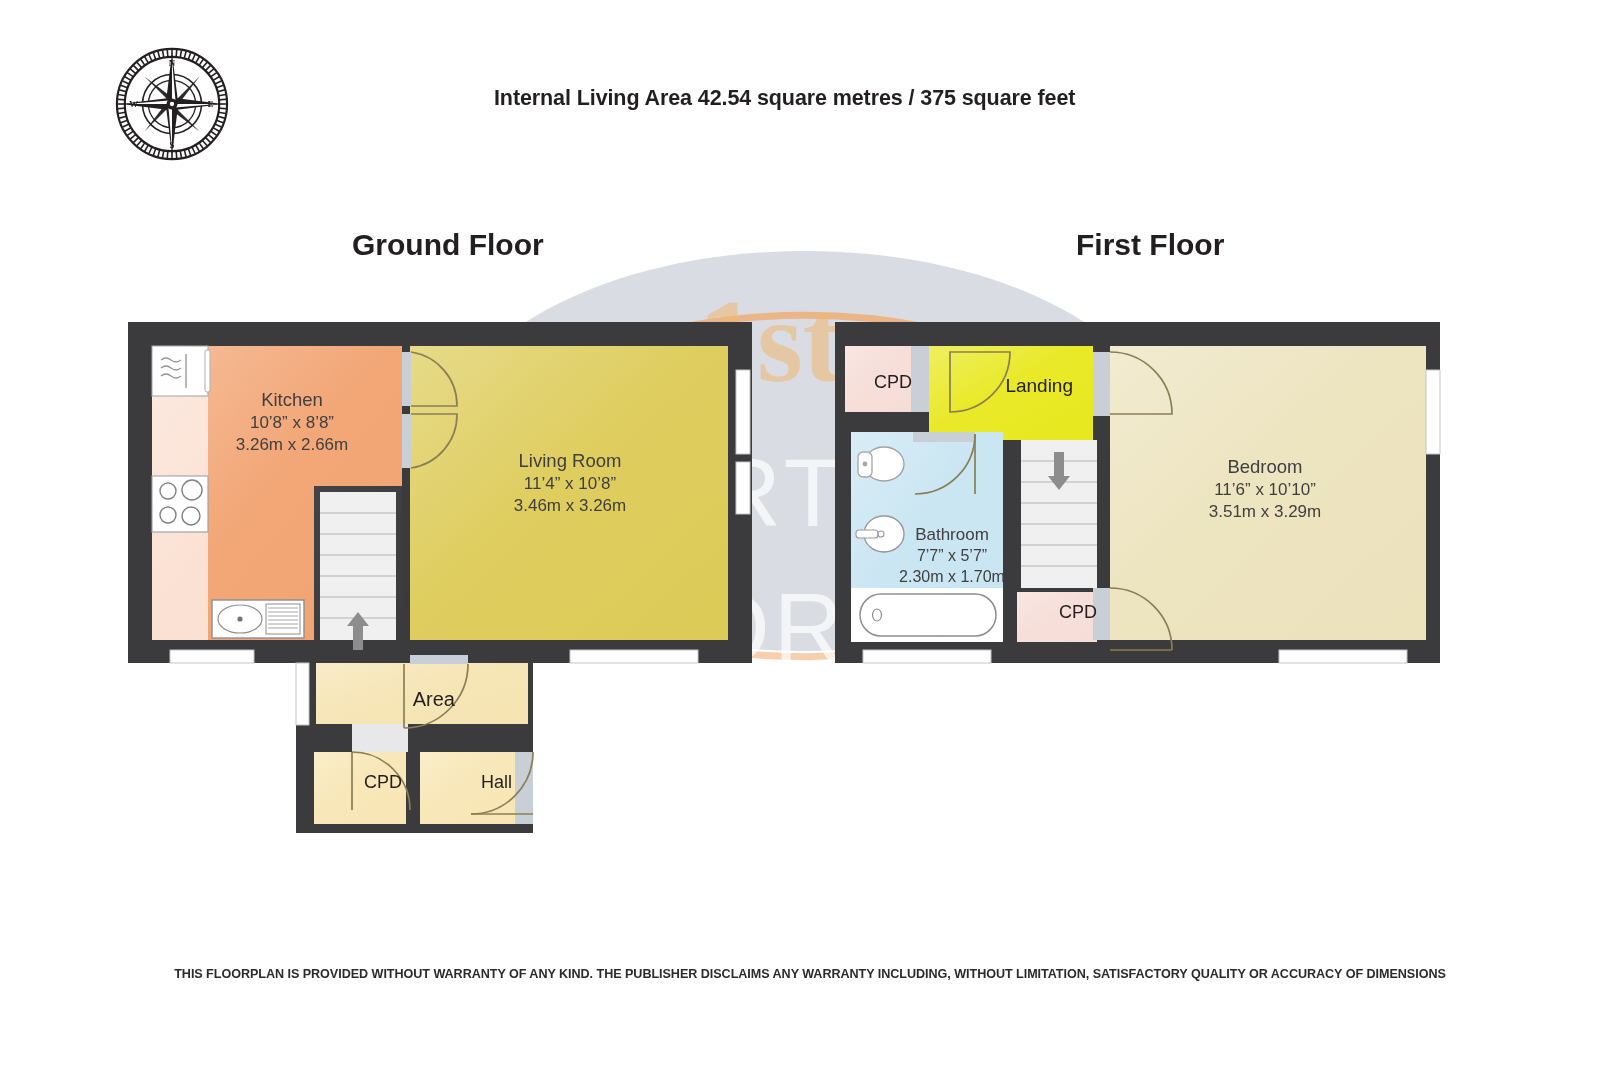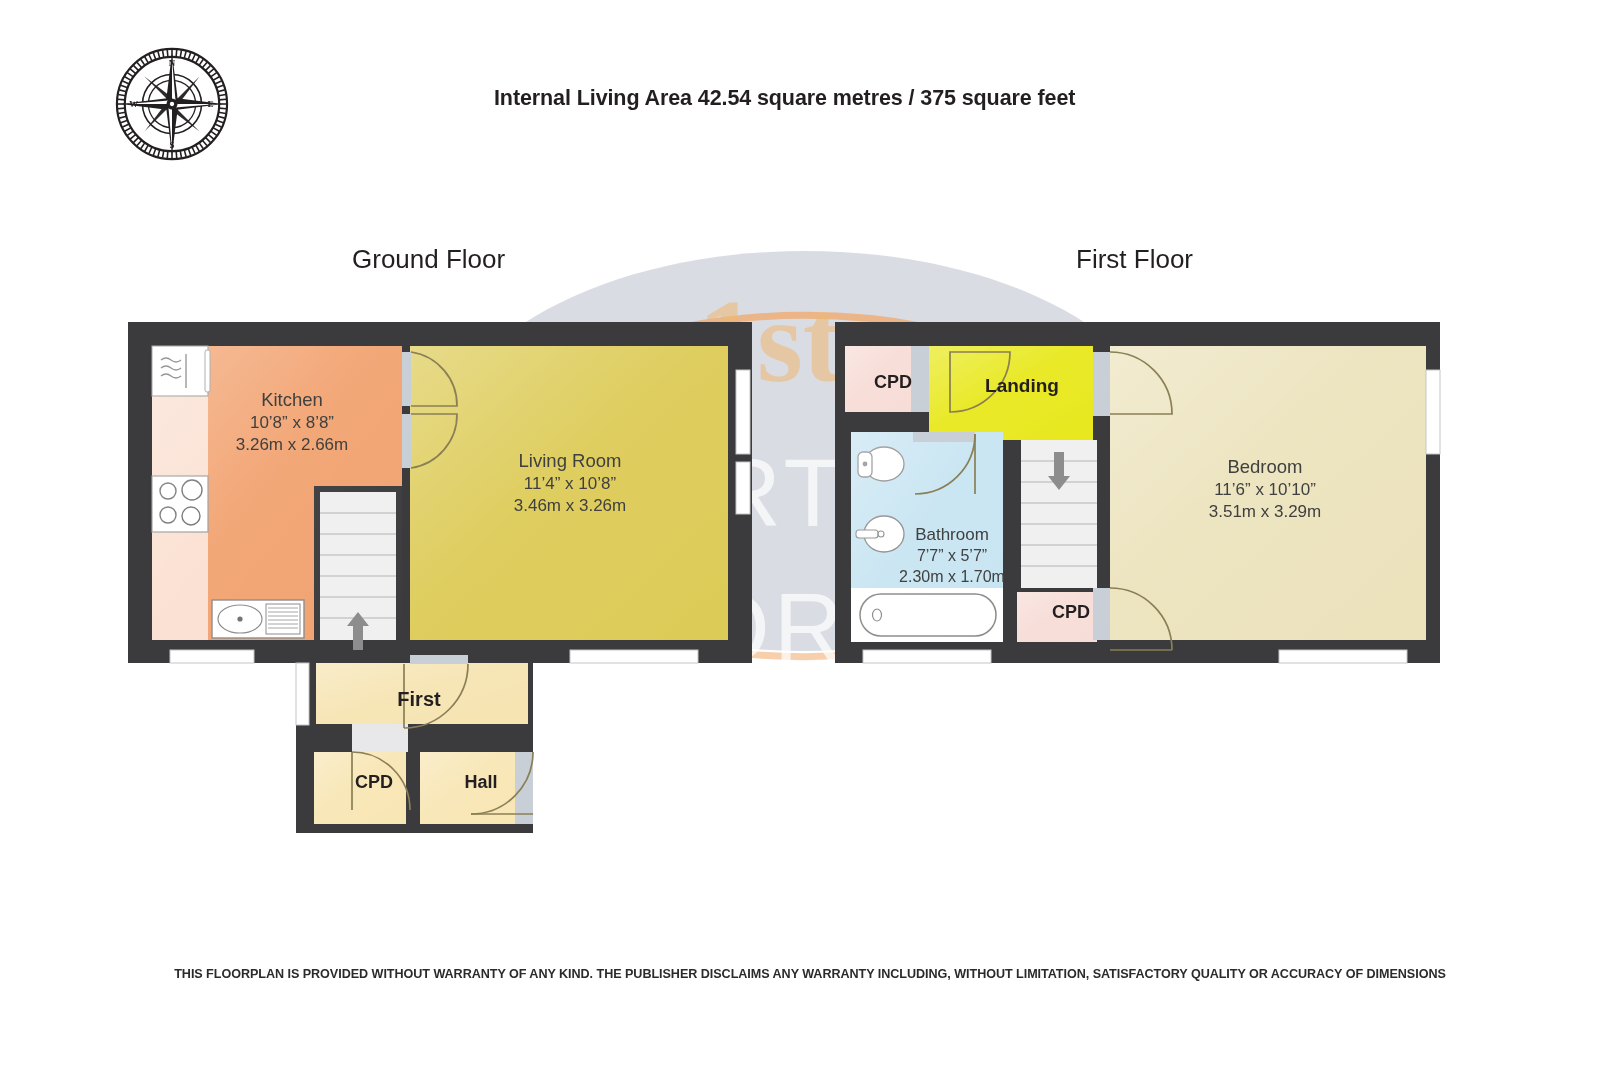--- a/index.html
+++ b/index.html
@@ -20,32 +20,32 @@
     font-size:21.5px; font-weight:bold; letter-spacing:-0.1px;
     white-space:nowrap;
   }
 
   
   #watermark { position:absolute; left:330px; top:236px; width:950px; height:500px; pointer-events:none; }
 
   
   #stage { position:absolute; left:0; top:0; width:1620px; height:1080px; }
 
-  .floor-title { position:absolute; font-size:26px; font-weight:normal; white-space:nowrap;margin-top:16px; }
+  .floor-title { position:absolute; font-size:30px; font-weight:bold; white-space:nowrap; }
   #gf-title { left:352px; top:228px; }
   #ff-title { left:1076px; top:228px; }
 
   
   .rlabel {
     position:absolute; text-align:center; white-space:nowrap;
     font-weight:normal; color:#404040; line-height:1.30;
   }
   .rlabel .nm { font-size:18.5px; }
   .rlabel .dim { font-size:17px; }
-  .small-label { position:absolute; font-size:18px; font-weight:bold; text-align:center; white-space:nowrap;padding-left:28px; }
+  .small-label { position:absolute; font-size:18px; font-weight:normal; text-align:right; white-space:nowrap;padding-left:28px; }
 
   
   #disclaimer {
     position:absolute; left:0; top:967px; width:1620px;
     text-align:center; font-size:12.6px; font-weight:bold;
     letter-spacing:-0.05px; color:#2b2b2b;
   }
 </style>
 </head>
 <body>
@@ -356,21 +356,21 @@
   <div class="dim">10’8” x 8’8”</div>
   <div class="dim">3.26m x 2.66m</div>
 </div>
 
 <div class="rlabel" style="left:470px; top:449px; width:200px;">
   <div class="nm">Living Room</div>
   <div class="dim">11’4” x 10’8”</div>
   <div class="dim">3.46m x 3.26m</div>
 </div>
 
-<div class="small-label" style="left:355px; top:688px; width:100px; font-size:20px;">First</div>
+<div class="small-label" style="left:355px; top:688px; width:100px; font-size:20px;">Area</div>
 <div class="small-label" style="left:318px; top:772px; width:84px;">CPD</div>
 <div class="small-label" style="left:422px; top:772px; width:90px;">Hall</div>
 
 <div class="small-label" style="left:846px; top:372px; width:66px;">CPD</div>
 <div class="small-label" style="left:943px; top:375px; width:130px; font-size:19px;">Landing</div>
 <div class="small-label" style="left:1017px; top:602px; width:80px;">CPD</div>
 
 <div class="rlabel" style="left:869px; top:484px; width:166px;margin-top:40px;">
   <div class="nm" style="font-size:17px;">Bathroom</div>
   <div class="dim" style="font-size:16px;">7’7” x 5’7”</div>

